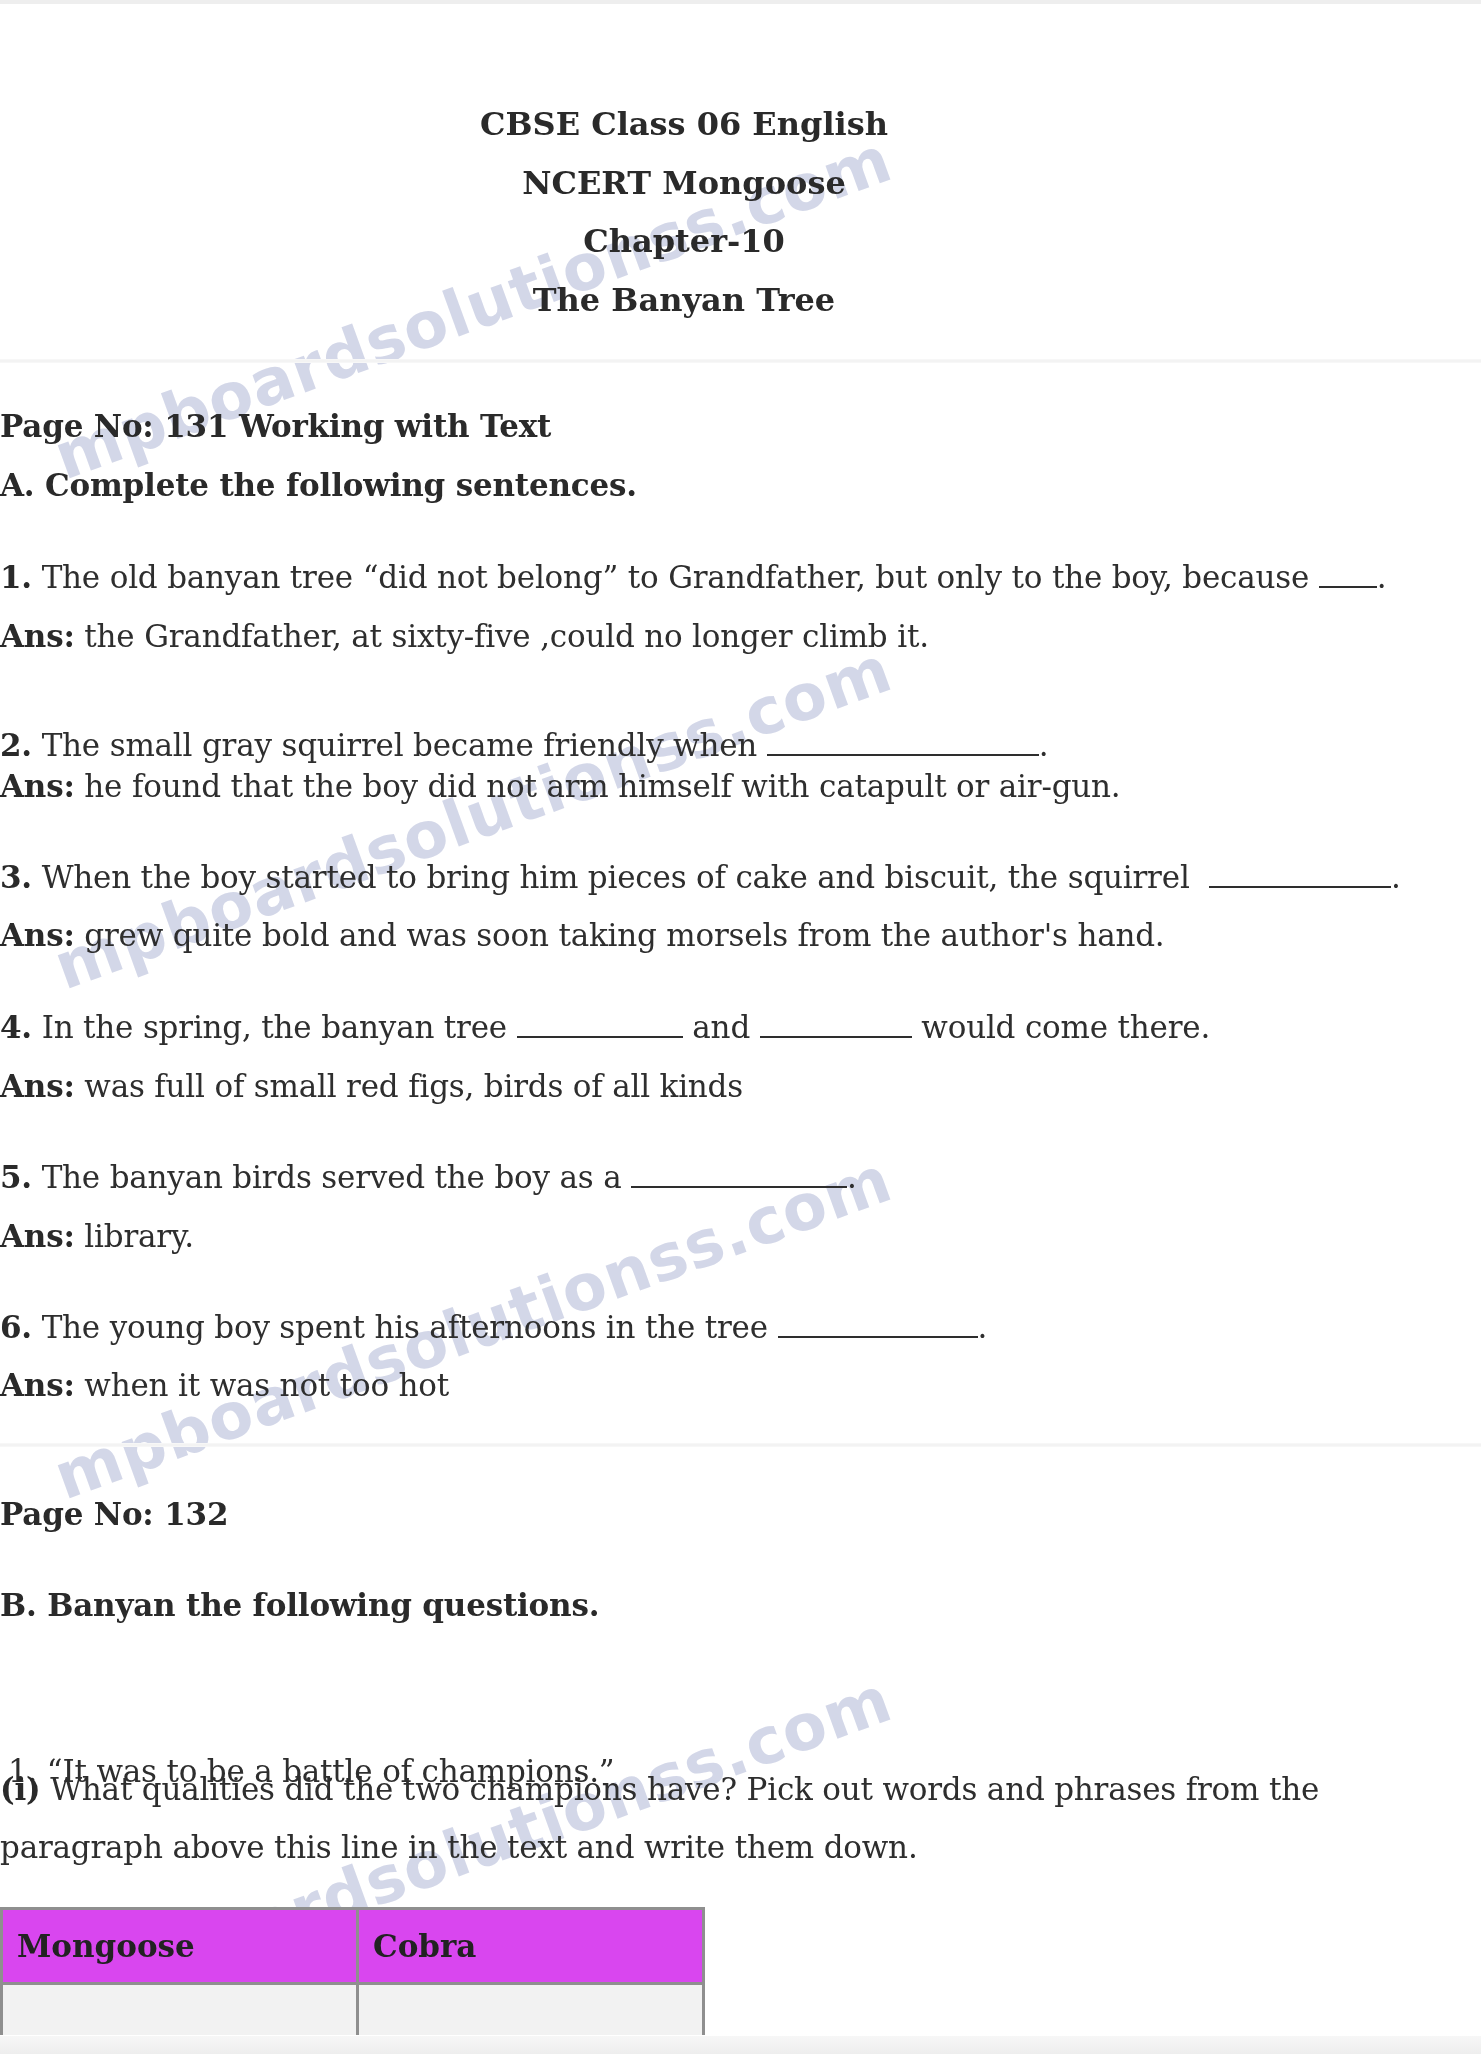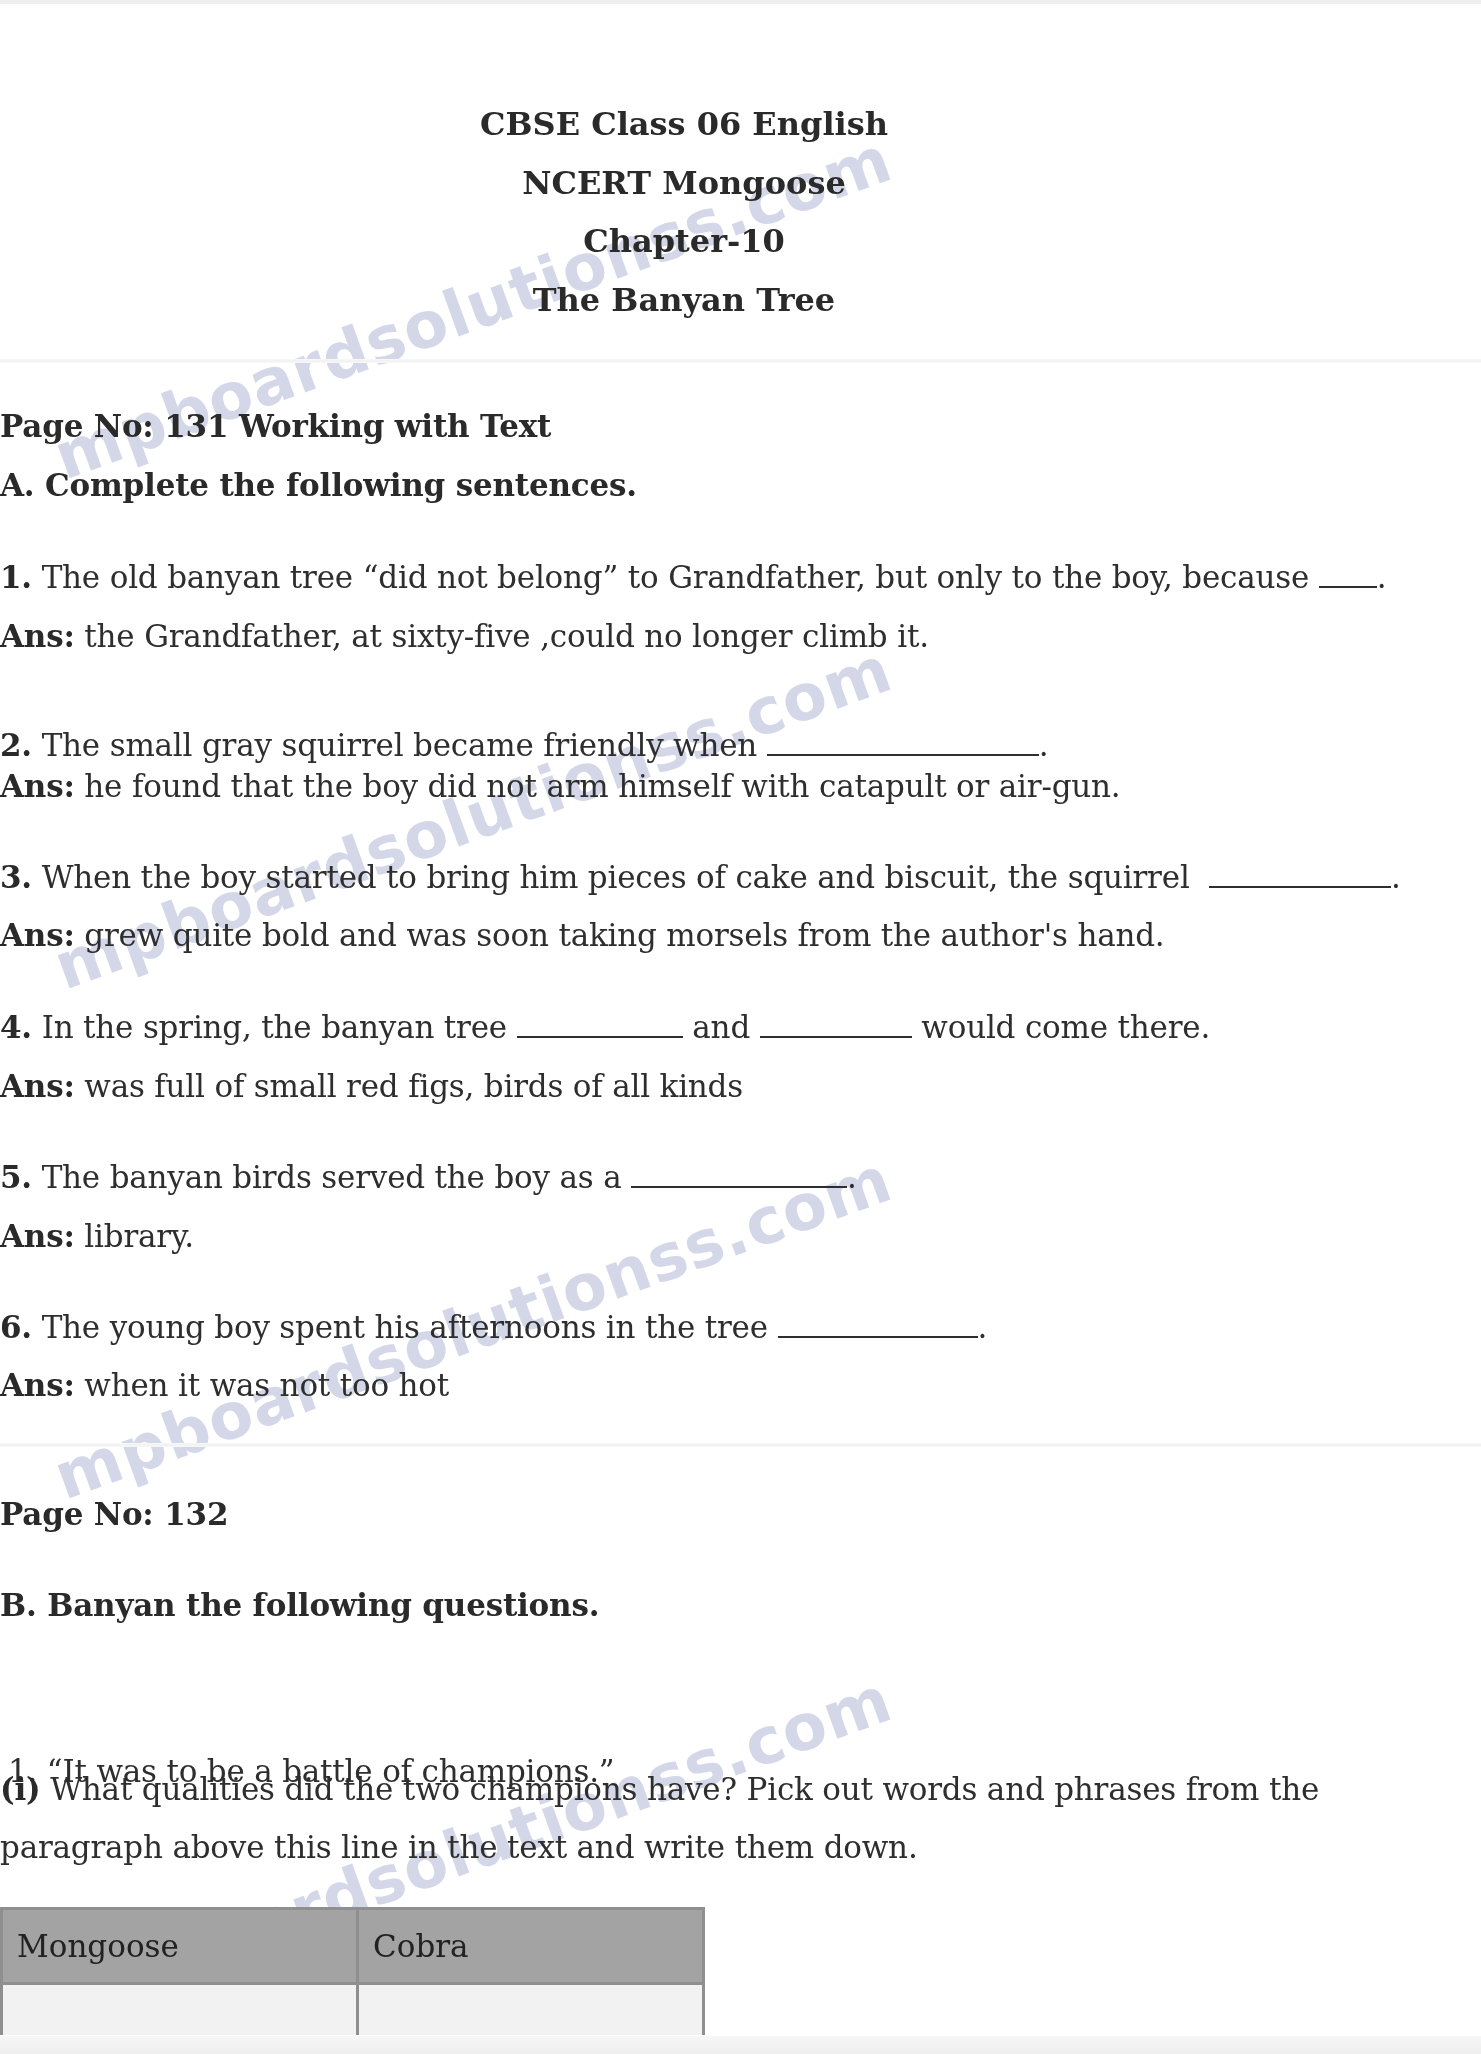--- a/index.html
+++ b/index.html
@@ -78,22 +78,22 @@
     }
     .qtable th, .qtable td {
       border: 3px solid #8f8f8f;
       text-align: left;
       padding: 0 14px;
       font-size: 31px;
       color: #222;
     }
     .qtable th {
       height: 72px;
-      font-weight: normal;
-      background: #a3a3a3;
+      font-weight: bold;
+      background: #d946ef;
     }
     .qtable td {
       height: 50px;
       background: #f2f2f2;
       border-bottom: none;
     }
     .qtable .col1 { width: 325px; }
 
     
     .wm {

